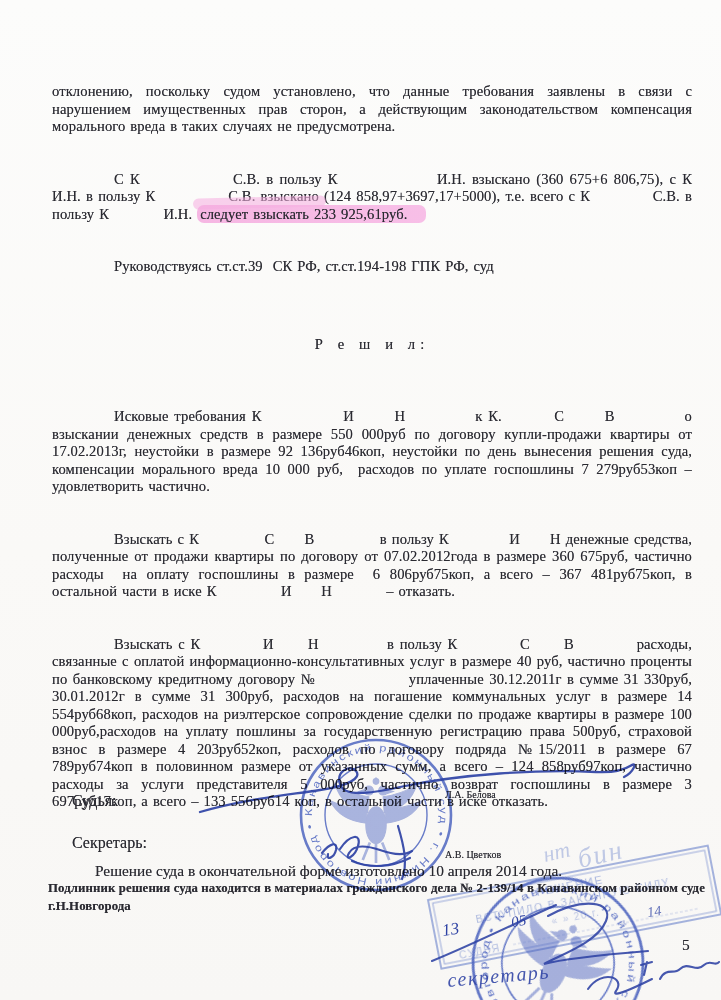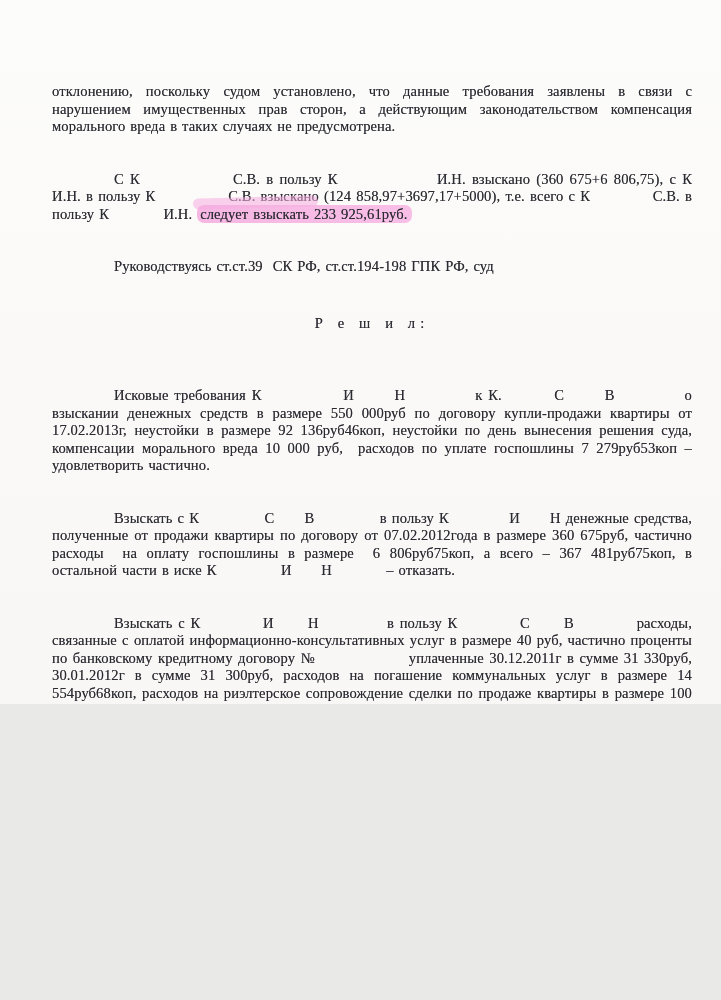--- a/index.html
+++ b/index.html
@@ -1,39 +1,39 @@
 <!DOCTYPE html>
 <html lang="ru"><head>
 <meta charset="utf-8">
 <style>
   html,body{margin:0;padding:0;background:#e9e9e7;}
   .page{
-    position:relative;width:721px;height:704px;margin:0 auto;
+    position:relative;width:721px;height:1000px;margin:0 auto;
     background:linear-gradient(180deg,#fcfcfb 0%,#faf9f7 55%,#f8f7f5 100%);
     overflow:hidden;
     font-family:"Liberation Serif", serif;
     color:#2a2a31;
   }
   .doc{
     position:absolute;left:52px;top:48px;width:640px;
     font-size:14.6px;line-height:17.5px;
     text-align:justify;white-space:pre-wrap;
     word-spacing:1.2px;letter-spacing:0.1px;
     text-shadow:0 0 0.6px rgba(42,42,52,.6);
   }
   .doc p{margin:0;text-indent:62px;}
   .doc p.cont{text-indent:0;}
   .doc p.heading{
     text-indent:0;text-align:center;letter-spacing:5px;
-    margin:4px 0 20px 0;
+    margin:25px 0 20px 0;
   }
   mark.hl{
     position:relative;z-index:0;color:inherit;
     background:linear-gradient(90deg,rgba(245,171,223,.85),rgba(247,184,229,.9));
-    padding:1px 5px 1px 3px;border-radius:7px;
+    padding:1px 19px 1px 3px;border-radius:7px;
     box-decoration-break:clone;-webkit-box-decoration-break:clone;
   }
   mark.hl::before{
     content:"";position:absolute;z-index:-1;
     left:-4px;top:-8px;width:58%;height:11px;
     background:rgba(246,173,224,.55);border-radius:6px;
     transform:rotate(-1.4deg);
   }
   .absline{position:absolute;white-space:pre;text-shadow:0 0 0.6px rgba(42,42,52,.6);}
   .sig-label{left:72px;font-size:16px;}

